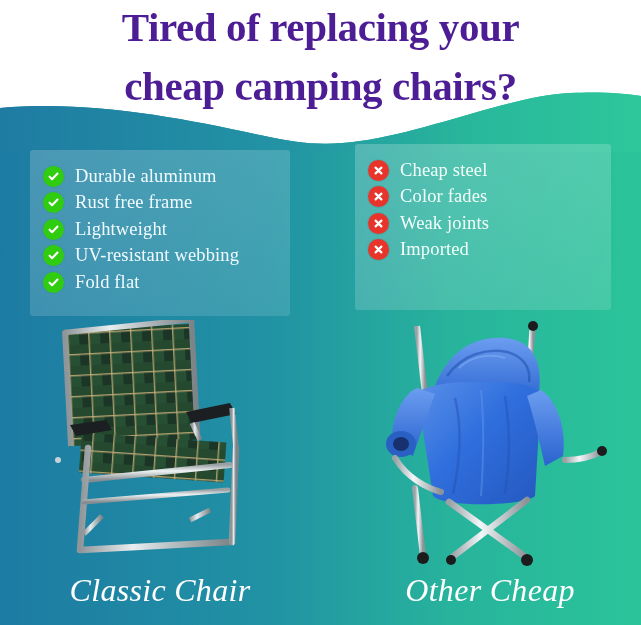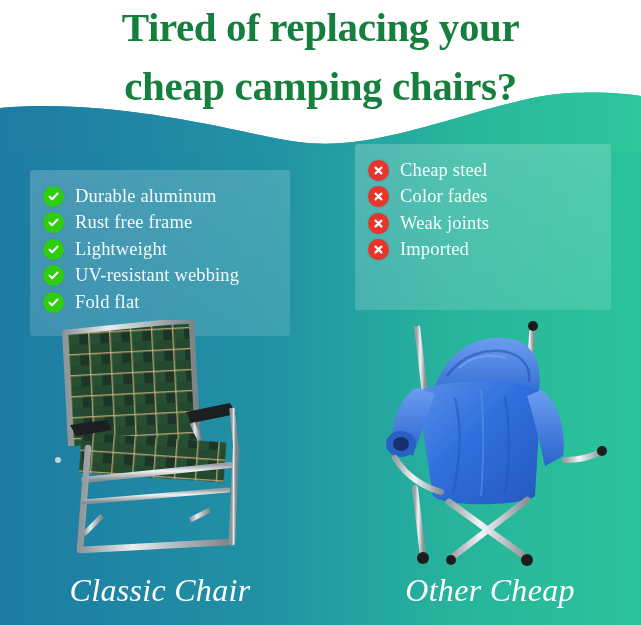--- a/index.html
+++ b/index.html
@@ -16,39 +16,38 @@
     background:#ffffff;z-index:3;
   }
   .headline{
     position:absolute;left:0;top:4px;width:641px;
     text-align:center;
     font-family:"Liberation Serif", serif;
     font-weight:700;
     font-size:41px;
     line-height:46px;
     letter-spacing:-0.4px;
-    color:#15803d;
+    color:#4c1d95;
   }
   .headline .l2{display:block;margin-top:13px;}
 
   
   .bgwrap{position:absolute;left:0;top:0;width:641px;height:625px;z-index:1;}
   .bgwrap svg{display:block;width:641px;height:625px;}
 
   
   .panels{position:absolute;left:0;top:0;width:641px;height:625px;z-index:4;}
 
   .panel{
     position:absolute;
     border-radius:3px;
   }
   .panel-pros{
     left:30px;top:150px;width:260px;height:166px;
     background:linear-gradient(160deg, rgba(255,255,255,0.20), rgba(255,255,255,0.12));
-    margin-top:20px;
   }
   .panel-cons{
     left:355px;top:144px;width:256px;height:166px;
     background:linear-gradient(160deg, rgba(255,255,255,0.22), rgba(255,255,255,0.13));
   }
 
   .flist{list-style:none;margin:0;padding:13px 0 0 0;}
   .frow{
     display:flex;align-items:center;
     height:26.5px;

